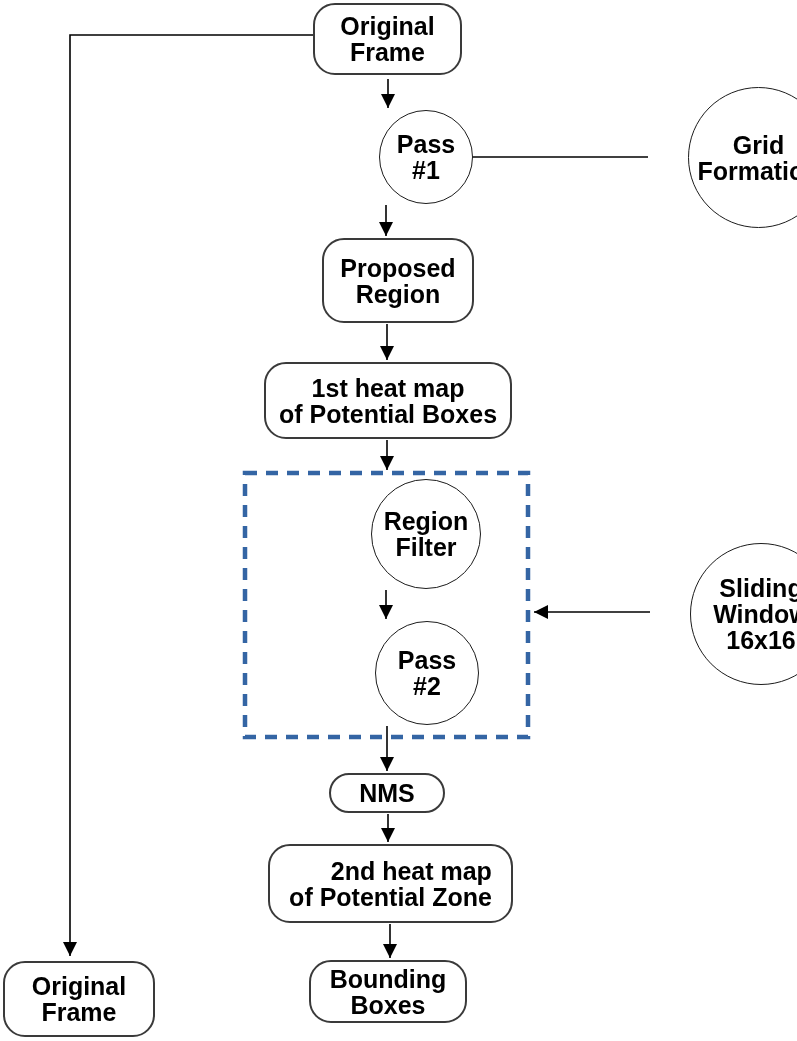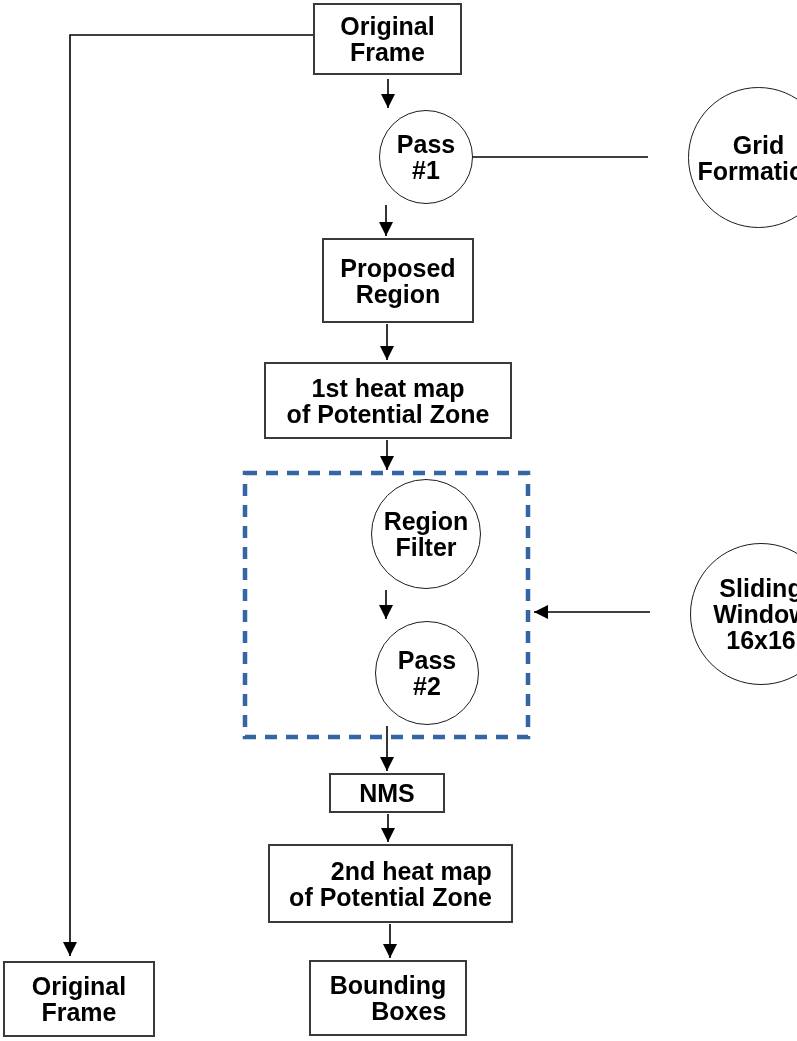--- a/index.html
+++ b/index.html
@@ -17,20 +17,21 @@
     width: 797px; height: 1041px;
   }
   .node {
     position: absolute;
     box-sizing: border-box;
     background: #ffffff;
     display: flex;
     align-items: center;
     justify-content: center;
     text-align: center;
+    border-radius: 22px;
   }
   .node.rect   { border: 2px solid #3a3a3a; }
   .node.circle { border: 1.6px solid #1c1c1c; border-radius: 50%; margin-left: 40px; }
   .label {
     font-weight: bold;
     font-size: 25px;
     line-height: 1.04;
     color: #000000;
     white-space: pre-line;
   }
@@ -78,21 +79,21 @@
 Formation</span>
   </div>
 
   <div class="node rect" style="left:322px; top:238px; width:152px; height:85px;">
     <span class="label">Proposed
 Region</span>
   </div>
 
   <div class="node rect" style="left:264px; top:362px; width:248px; height:77px;">
     <span class="label">1st heat map
-of Potential Zone</span>
+of Potential Boxes</span>
   </div>
 
   <div class="node circle" style="left:331px; top:479px; width:110px; height:110px;">
     <span class="label">Region
 Filter</span>
   </div>
 
   <div class="node circle" style="left:335px; top:621px; width:104px; height:104px;">
     <span class="label">Pass
 #2</span>
@@ -106,21 +107,21 @@
 
   <div class="node rect" style="left:329px; top:773px; width:116px; height:40px;">
     <span class="label">NMS</span>
   </div>
 
   <div class="node rect" style="left:268px; top:844px; width:245px; height:79px;text-align:right;">
     <span class="label">2nd heat map
 of Potential Zone</span>
   </div>
 
-  <div class="node rect" style="left:309px; top:960px; width:158px; height:76px;text-align:right;">
+  <div class="node rect" style="left:309px; top:960px; width:158px; height:63px;">
     <span class="label">Bounding
 Boxes</span>
   </div>
 
   <div class="node rect" style="left:3px; top:961px; width:152px; height:76px;">
     <span class="label">Original
 Frame</span>
   </div>
 
 </div>

